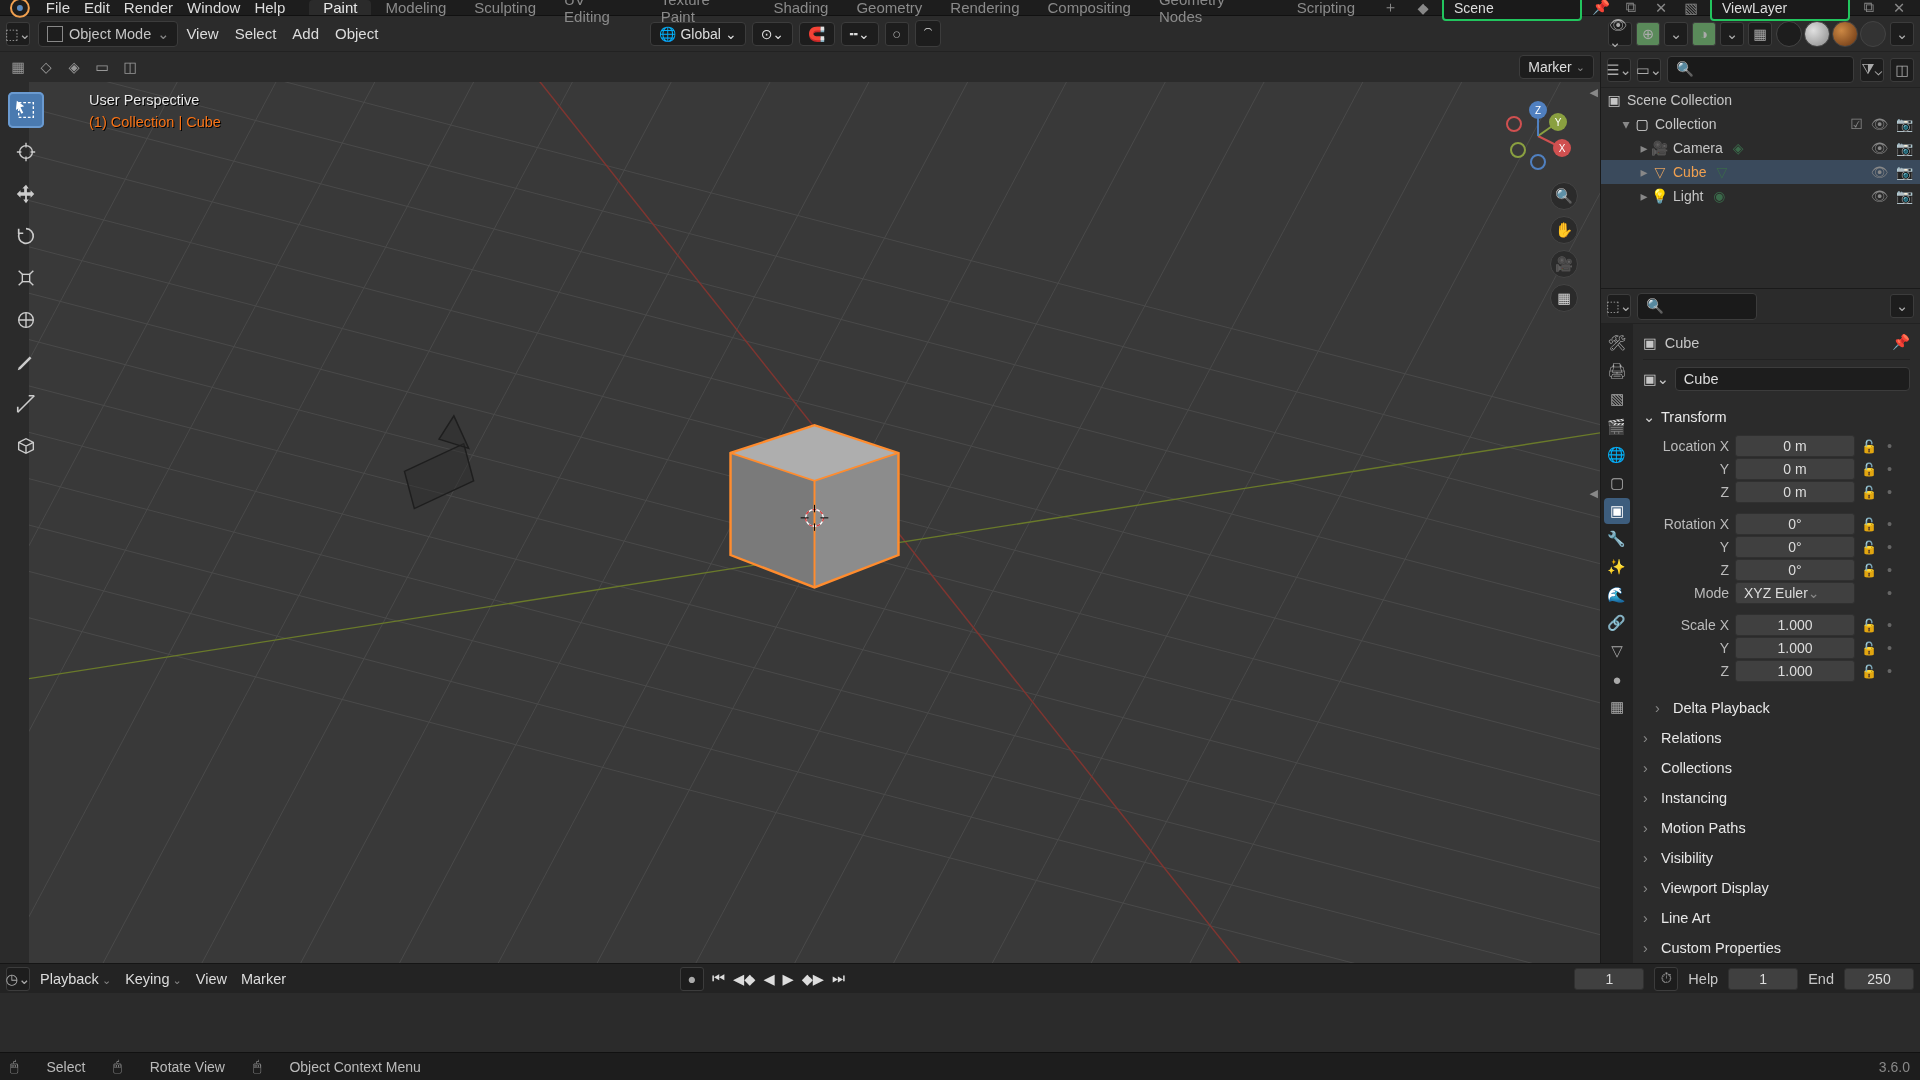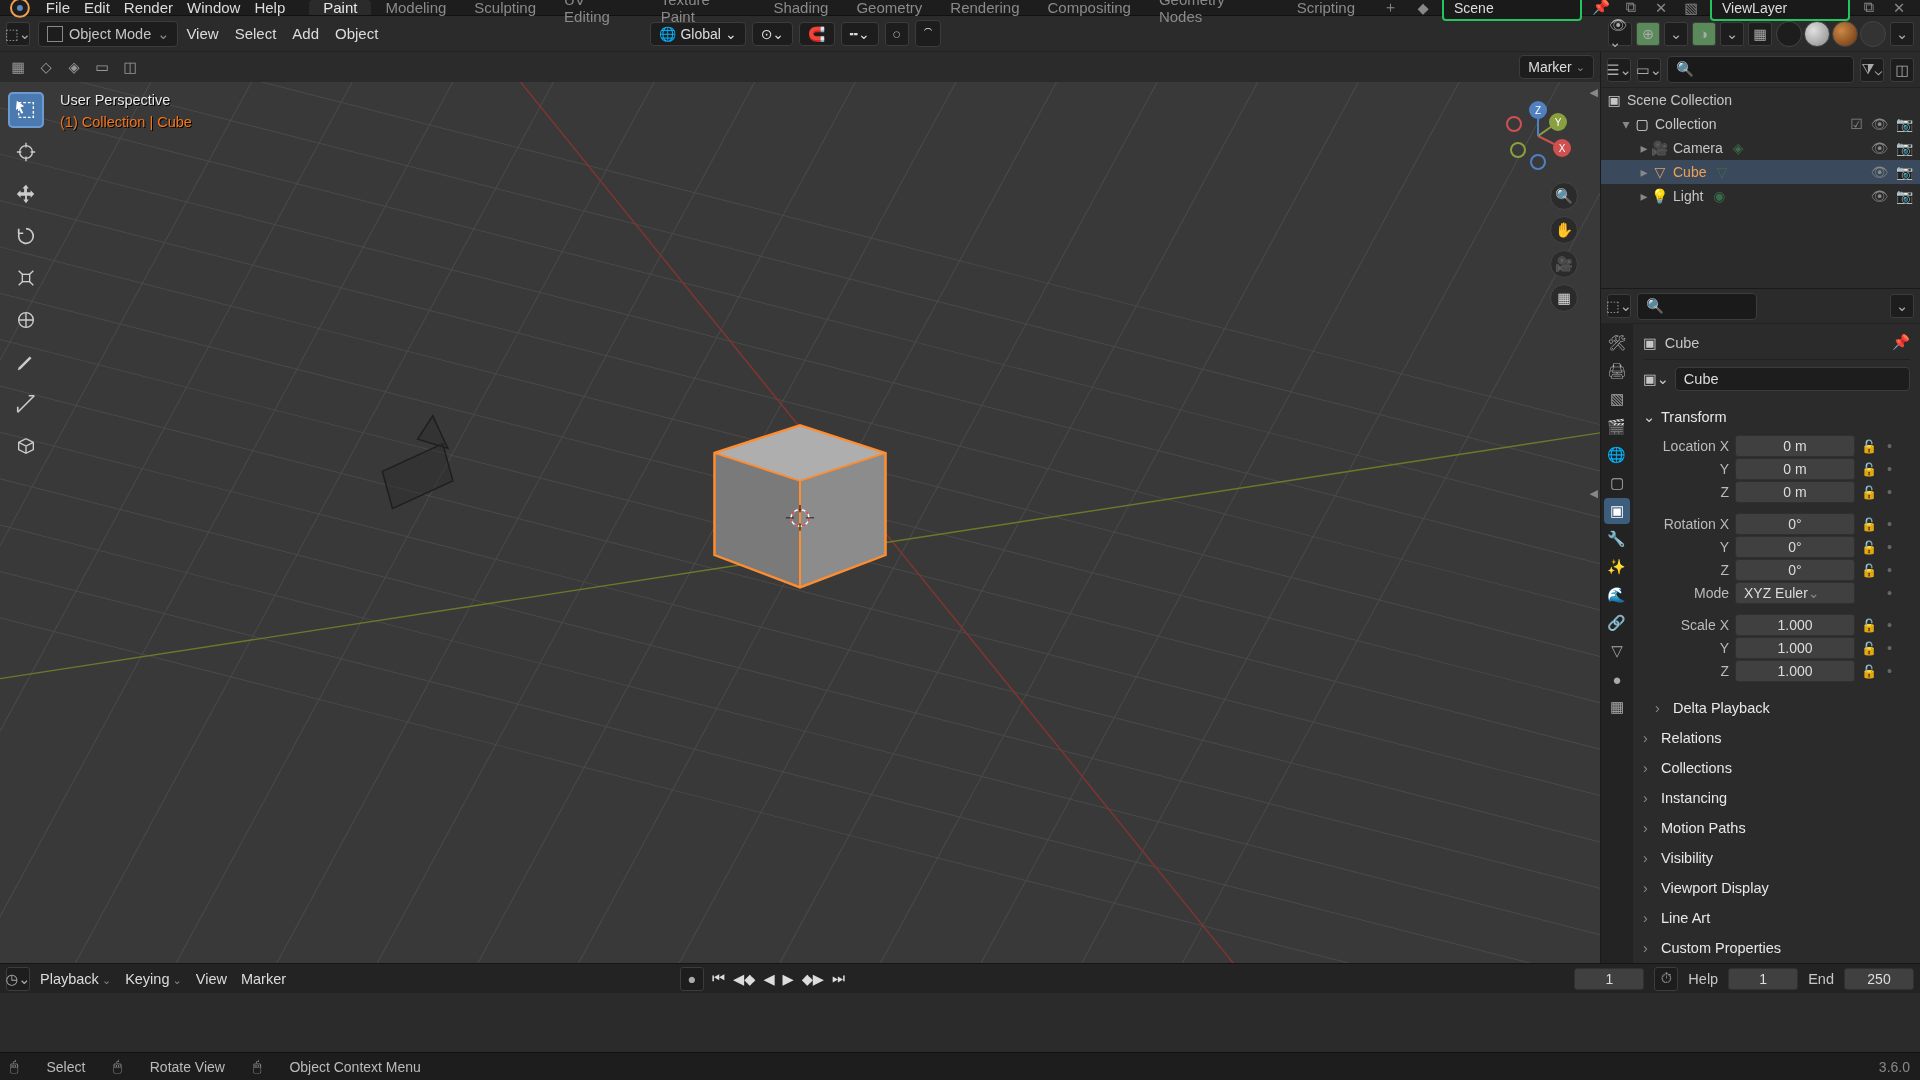--- a/index.html
+++ b/index.html
@@ -37,21 +37,21 @@
 .subheader { height:30px; background:#2b2b2b; display:flex; align-items:center; padding:0 6px; gap:4px; border-bottom:0; }
 .subheader .si { width:24px;height:24px;cursor:pointer; display:flex;align-items:center;justify-content:center; opacity:0.7; }
 
 
 .lefttools { width:42px; background:transparent; display:flex; flex-direction:column; padding:6px 4px; gap:6px; z-index:5; }
 .tool { width:36px;height:36px;border-radius:5px; cursor:pointer;display:flex;align-items:center;justify-content:center; color:#ccc; }
 .tool.active { background:#4a7ab0; box-shadow:inset 0 0 0 2px #6a9ad0; }
 .tool svg { width:22px;height:22px; }
 
 
-.canvas { flex:1; background:#393939; position:relative; overflow:hidden; }
+.canvas { flex:1; background:#393939; position:relative; overflow:hidden;margin-left:29px; }
 .canvas svg.grid { position:absolute;top:0;left:0;width:100%;height:100%; }
 .overlay-text { position:absolute; left:60px; top:8px; font-size:14.5px; color:#e8e8e8; text-shadow:1px 1px 0 #000; line-height:1.5; }
 .overlay-text .l2 { color:#f97316; }
 
 
 .gizmo { position:absolute; top:18px; right:26px; width:72px;height:72px; }
 .gizmo-btns { position:absolute; right:22px; top:100px; display:flex; flex-direction:column; gap:6px; }
 .gizmo-btns .gb { width:28px;height:28px;border-radius:14px;background:#2b2b2b;border:1px solid #444;display:flex;align-items:center;justify-content:center;cursor:pointer;color:#ddd; }
 
 

